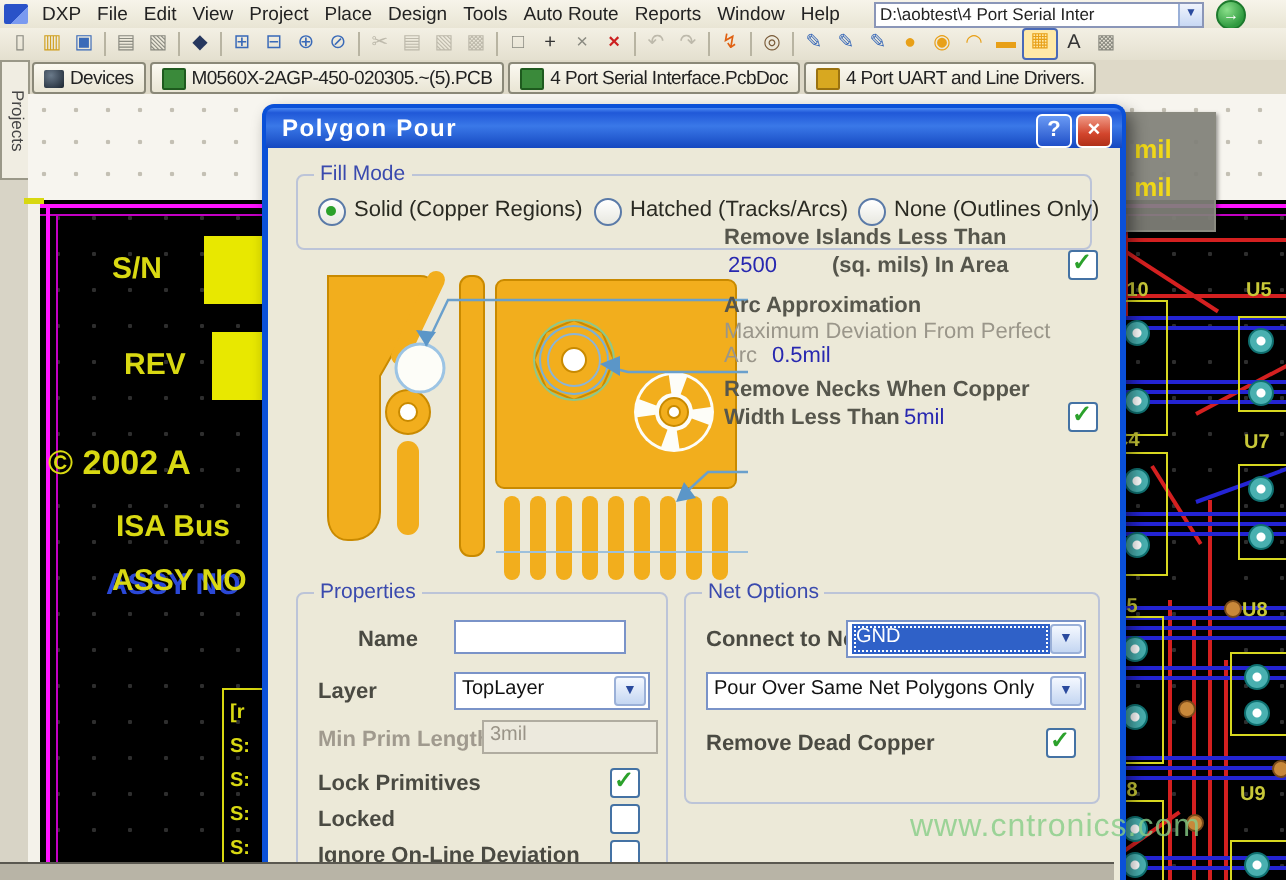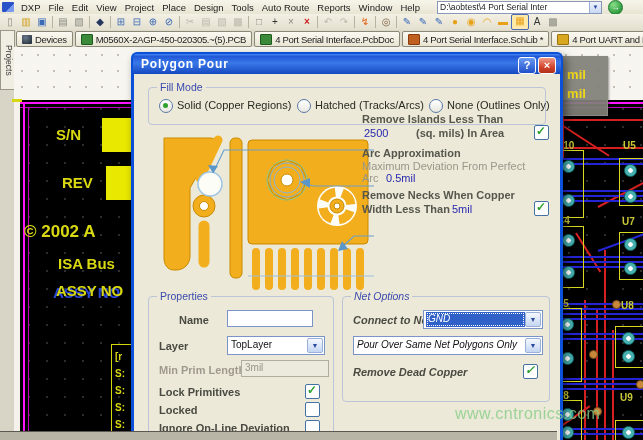--- a/index.html
+++ b/index.html
@@ -183,24 +183,20 @@
       <span class="ticon ti-devices"></span>
       <span>Devices</span>
       </span>
     <span class="tab">
       <span class="ticon ti-pcb"></span>
       <span>M0560X-2AGP-450-020305.~(5).PCB</span>
       </span>
     <span class="tab">
       <span class="ticon ti-pcb"></span>
       <span>4 Port Serial Interface.PcbDoc</span>
-      </span>
-    <span class="tab">
-      <span class="ticon ti-sch"></span>
-      <span>4 Port Serial Interface.SchLib *</span>
       </span>
     <span class="tab">
       <span class="ticon ti-doc"></span>
       <span>4 Port UART and Line Drivers.</span>
       </span>
   </div>
 
   <div id="left-strip"></div>
   <div id="projects-tab">Projects</div>
 
@@ -393,21 +389,21 @@
         <span class="flabel dis" style="left:10px;top:67px;">Min Prim Length</span>
         <span class="tinput dis" style="left:92px;top:63px;width:80px;height:13px;">3mil</span>
         <span class="flabel" style="left:10px;top:89px;">Lock Primitives</span>
         <span class="cb on" style="left:156px;top:87px;"></span>
         <span class="flabel" style="left:10px;top:107px;">Locked</span>
         <span class="cb" style="left:156px;top:105px;"></span>
         <span class="flabel" style="left:10px;top:125px;">Ignore On-Line Deviation</span>
         <span class="cb" style="left:156px;top:123px;"></span>
       </div>
 
-      <div class="grp" style="left:208px;top:221px;width:206px;height:104px;font-style:italic;">
+      <div class="grp" style="left:208px;top:221px;width:206px;height:104px;">
         <span class="legend">Net Options</span>
         <span class="flabel" style="left:10px;top:17px;">Connect to Net</span>
         <span class="combo sel" style="left:80px;top:13px;width:118px;height:17px;">
           <span class="cv">GND</span>
           <span class="ca">▼</span>
           </span>
         <span class="combo" style="left:10px;top:39px;width:188px;height:17px;">
           <span class="cv">Pour Over Same Net Polygons Only</span>
           <span class="ca">▼</span>
           </span>

